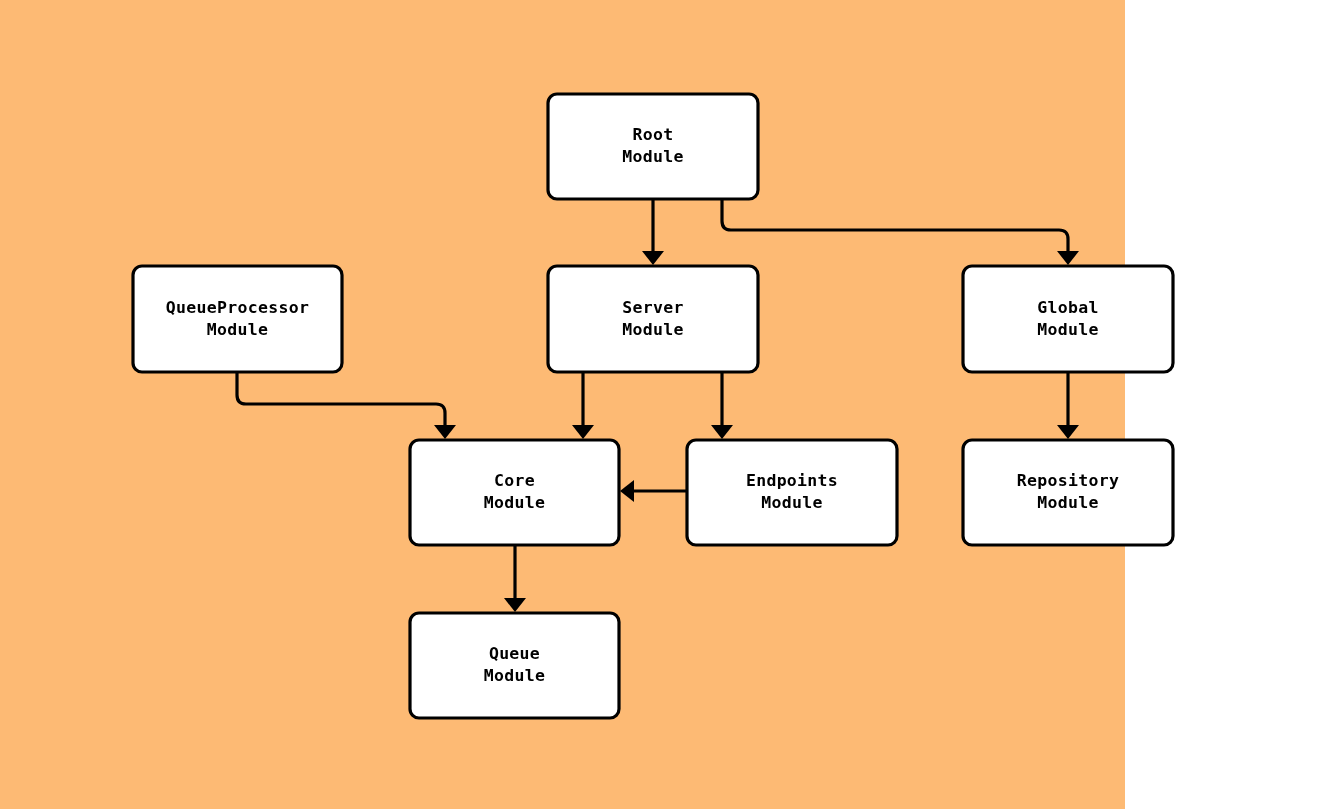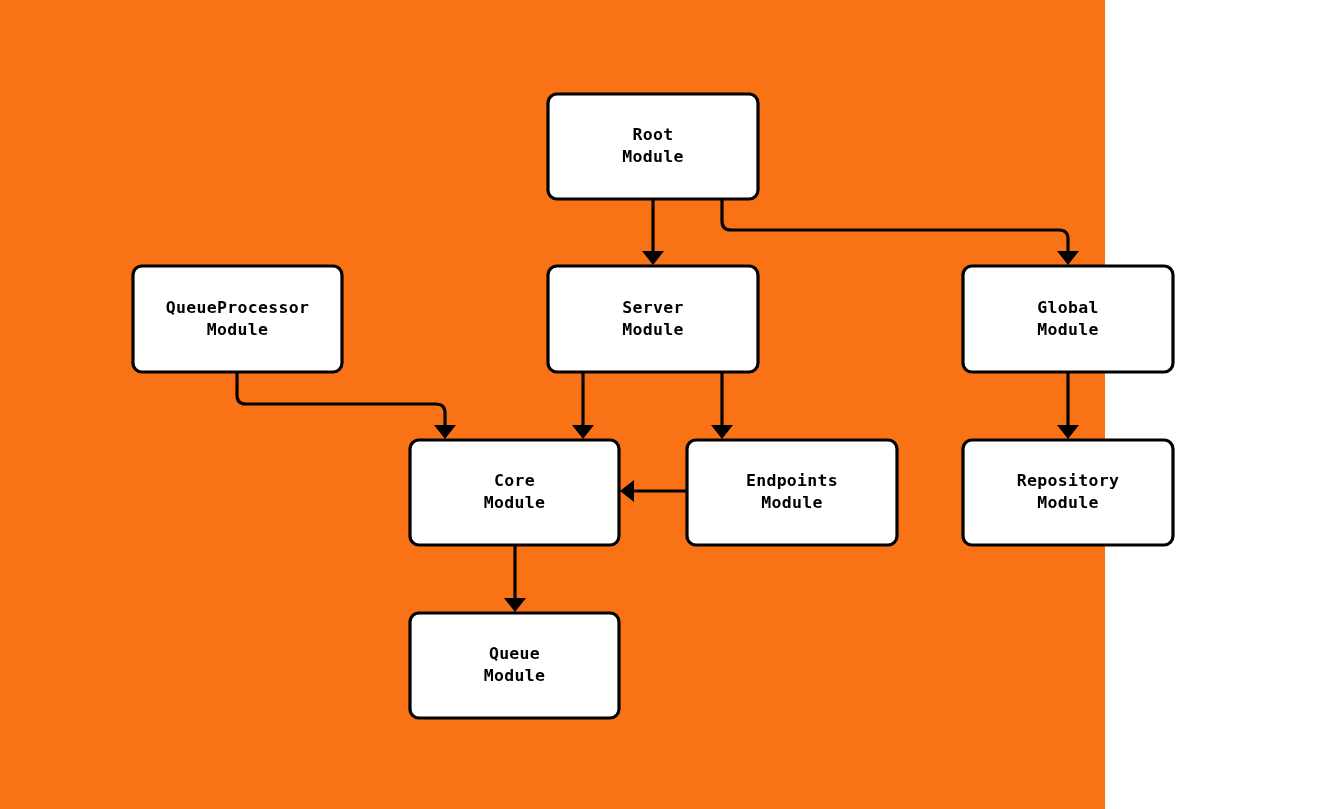--- a/index.html
+++ b/index.html
@@ -11,21 +11,22 @@
   body {
     width: 1337px;
     height: 809px;
     font-family: "DejaVu Sans Mono", "Liberation Mono", monospace;
     overflow: hidden;
   }
   #diagram-canvas {
     position: relative;
     width: 1105px;
     height: 809px;
-    background: #f97316;
+    background: #fdba74;
+    padding-left: 20px;
   }
   svg.diagram-svg {
     position: absolute;
     top: 0;
     left: 0;
     width: 1337px;
     height: 809px;
     display: block;
   }
   .node-box {

